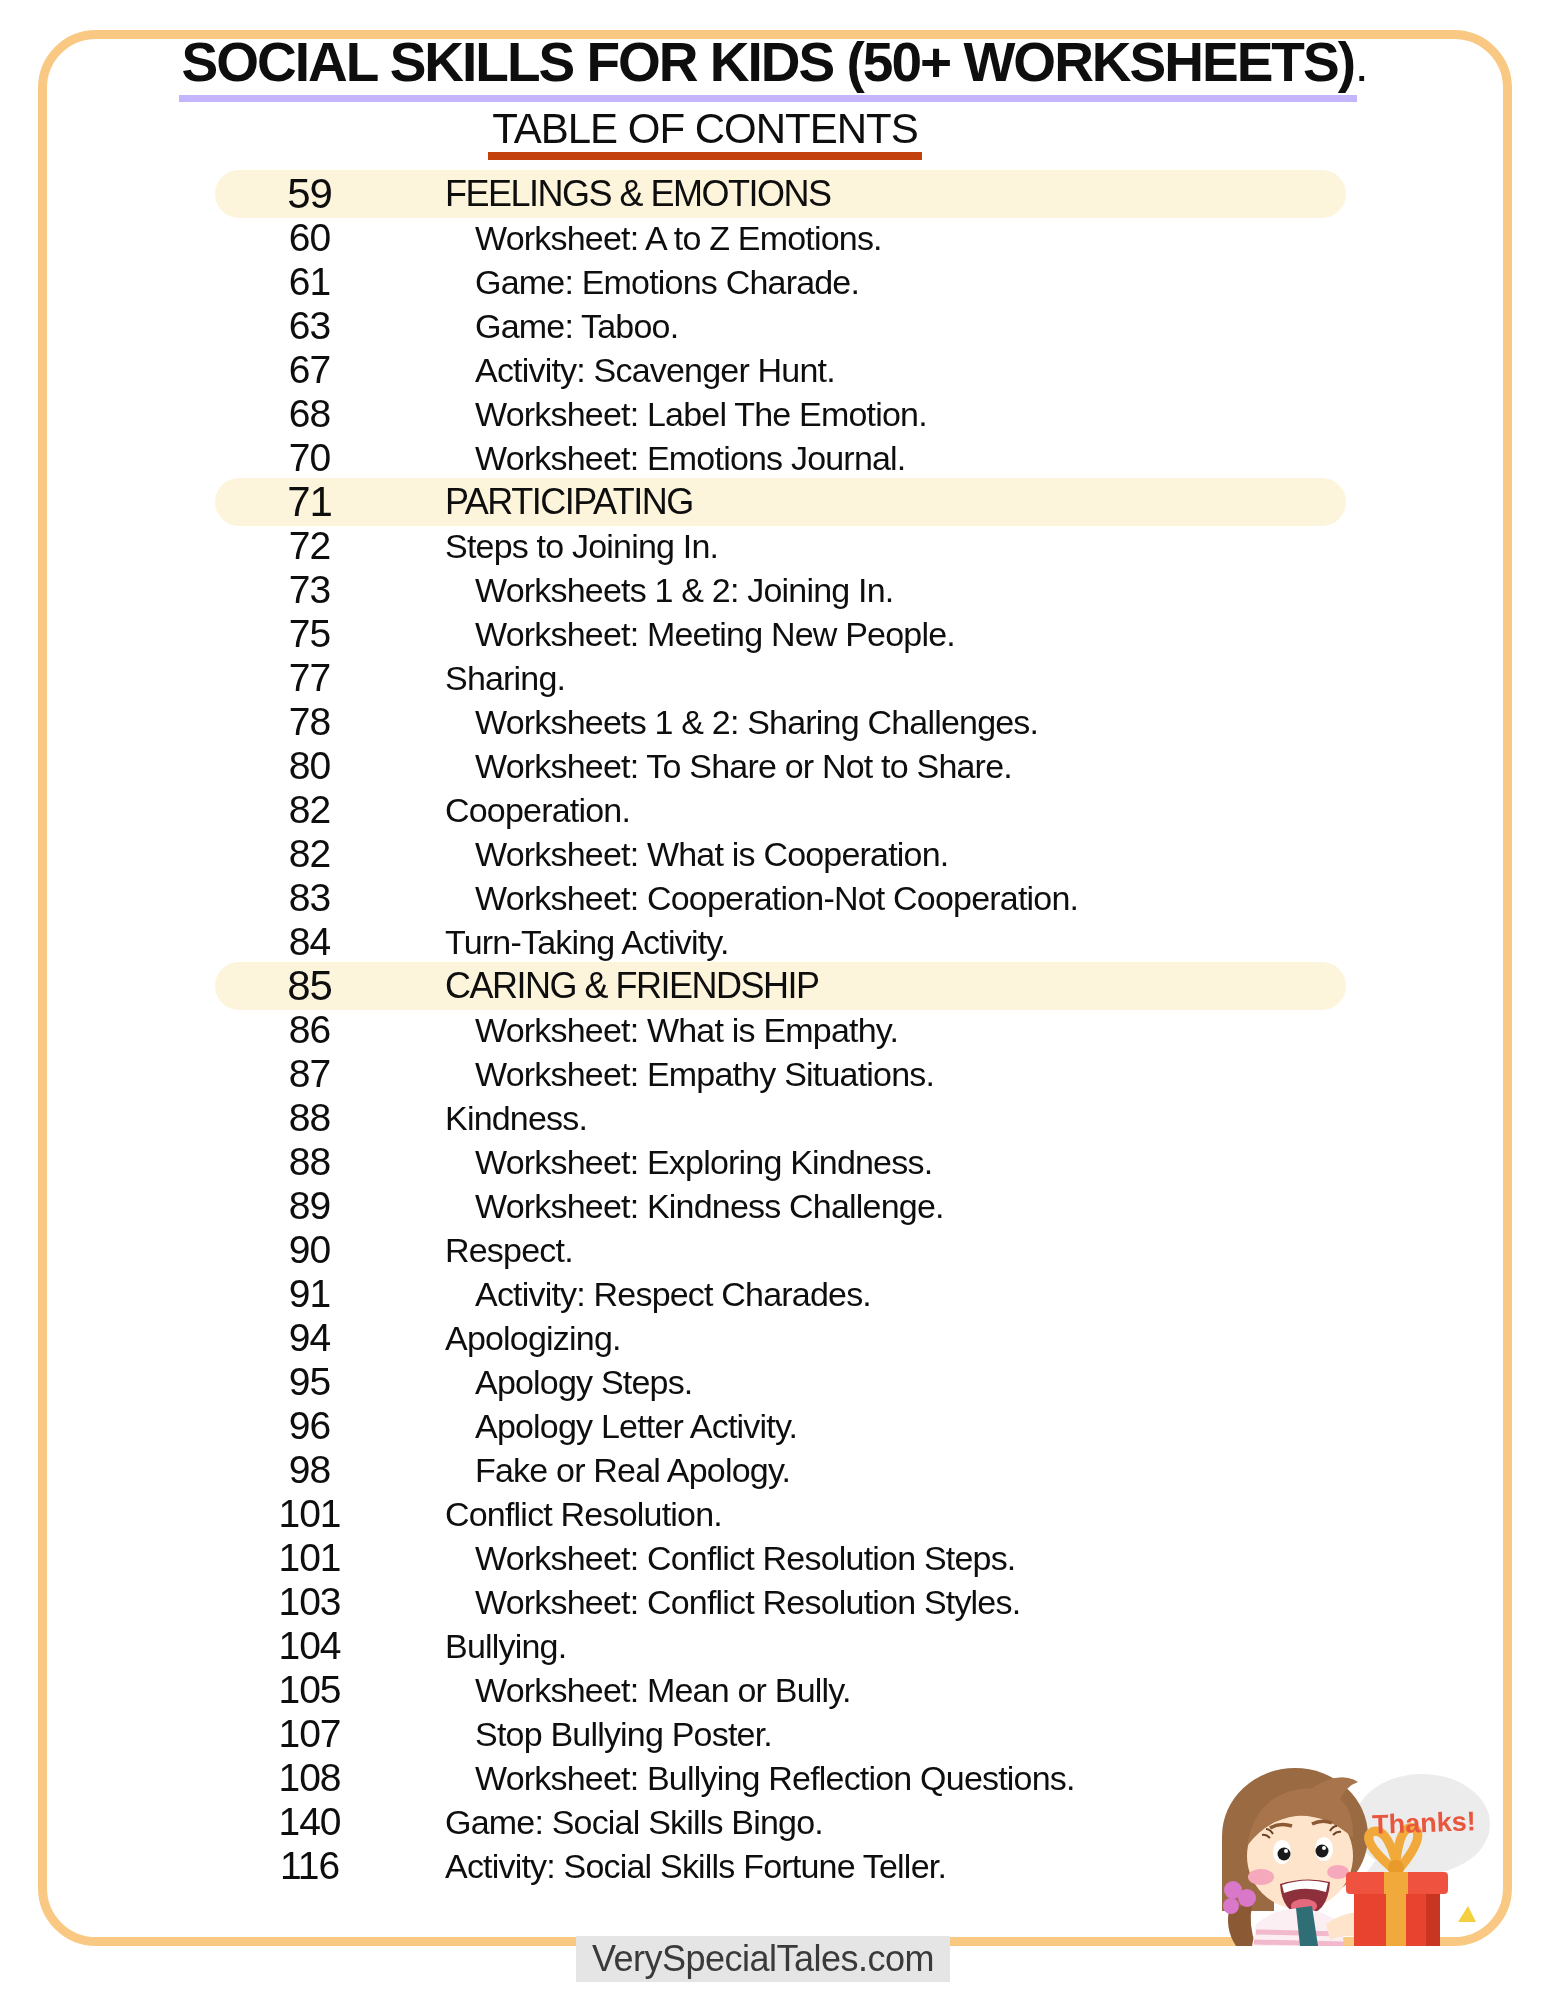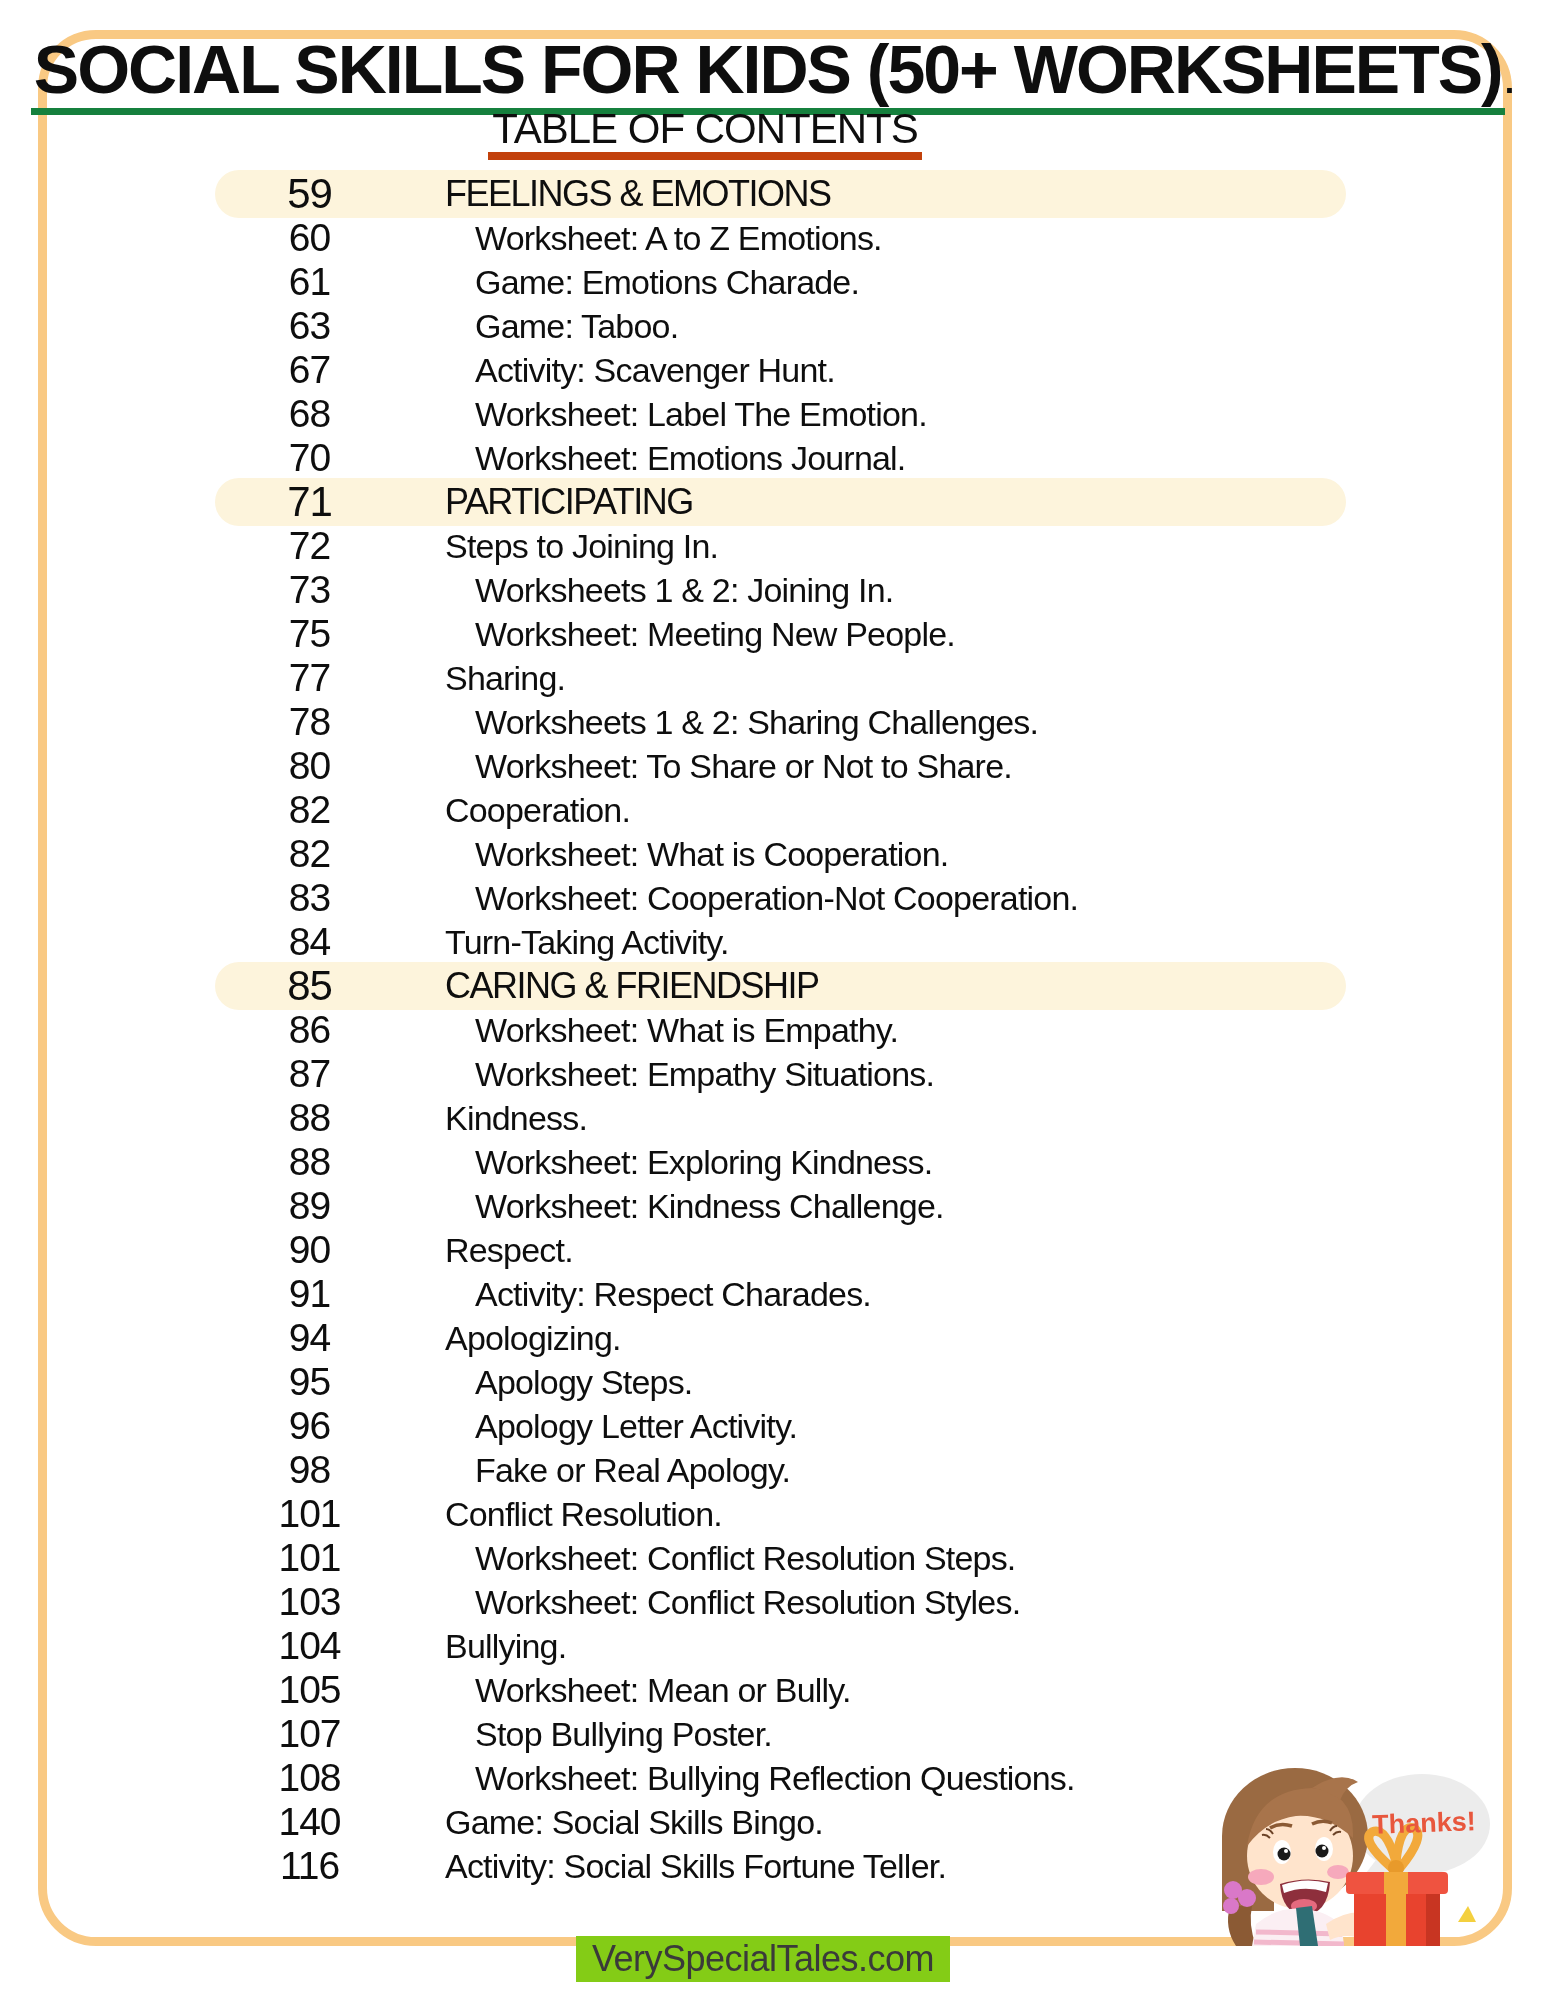--- a/index.html
+++ b/index.html
@@ -14,22 +14,22 @@
   body{
     width:1545px;height:2000px;position:relative;background:#fff;overflow:hidden;
     font-family:"Liberation Sans", sans-serif;color:var(--text);
   }
   .page-border{
     position:absolute;left:38px;top:30px;width:1474px;height:1916px;
     border:9px solid var(--border-color);border-radius:58px;z-index:1;
   }
   .title-wrap{position:absolute;top:34px;left:0;width:1545px;text-align:center;z-index:2;white-space:nowrap;}
   .title{
-    display:inline-block;font-size:68px;font-weight:700;letter-spacing:-2px;line-height:1.05;
-    border-bottom:7px solid #15803d;padding:0 3px 3px 3px;
+    display:inline-block;font-size:55px;font-weight:700;letter-spacing:-2px;line-height:1.05;
+    border-bottom:7px solid #c4b5fd;padding:0 3px 3px 3px;
   }
   .title-period{font-size:34px;font-weight:700;vertical-align:baseline;}
   .subtitle-wrap{position:absolute;top:107px;left:0;width:1410px;text-align:center;z-index:2;}
   .subtitle{
     display:inline-block;font-size:42px;letter-spacing:-1px;line-height:1.05;
     border-bottom:8px solid #c2410c;padding:0 4px 1px 4px;
   }
   .toc{position:absolute;left:222px;top:172px;width:1130px;z-index:2;}
   .row{display:flex;align-items:center;height:44px;position:relative;z-index:0;white-space:nowrap;}
   .num{flex:none;width:175px;text-align:center;font-size:39px;letter-spacing:-1px;}
@@ -38,21 +38,21 @@
   .row.b .label{padding-left:78px;}
   .row.section{height:44px;}
   .row.section .num{font-size:42px;}
   .row.section .label{padding-left:48px;font-size:36px;letter-spacing:-1.5px;}
   .row.section::before{
     content:"";position:absolute;left:-7px;top:-2px;width:1131px;height:48px;
     background:var(--highlight);border-radius:25px;z-index:-1;
   }
   .footer-wrap{position:absolute;top:1936px;left:0;width:1526px;text-align:center;z-index:6;}
   .footer{
-    display:inline-block;background:#84cc16;padding:2px 16px;font-size:36px;
+    display:inline-block;background:#e5e5e5;padding:2px 16px;font-size:36px;
     color:var(--footer-text);letter-spacing:-0.5px;
   }
   .illustration{position:absolute;left:1200px;top:1756px;width:305px;height:190px;z-index:5;overflow:hidden;}
   .illustration svg{display:block;}
   .thanks-label{
     position:absolute;left:1358px;top:1808px;width:132px;text-align:center;z-index:7;
     font-size:27px;font-weight:700;color:var(--thanks);transform:rotate(-2deg);
   }
 </style>
 </head>

